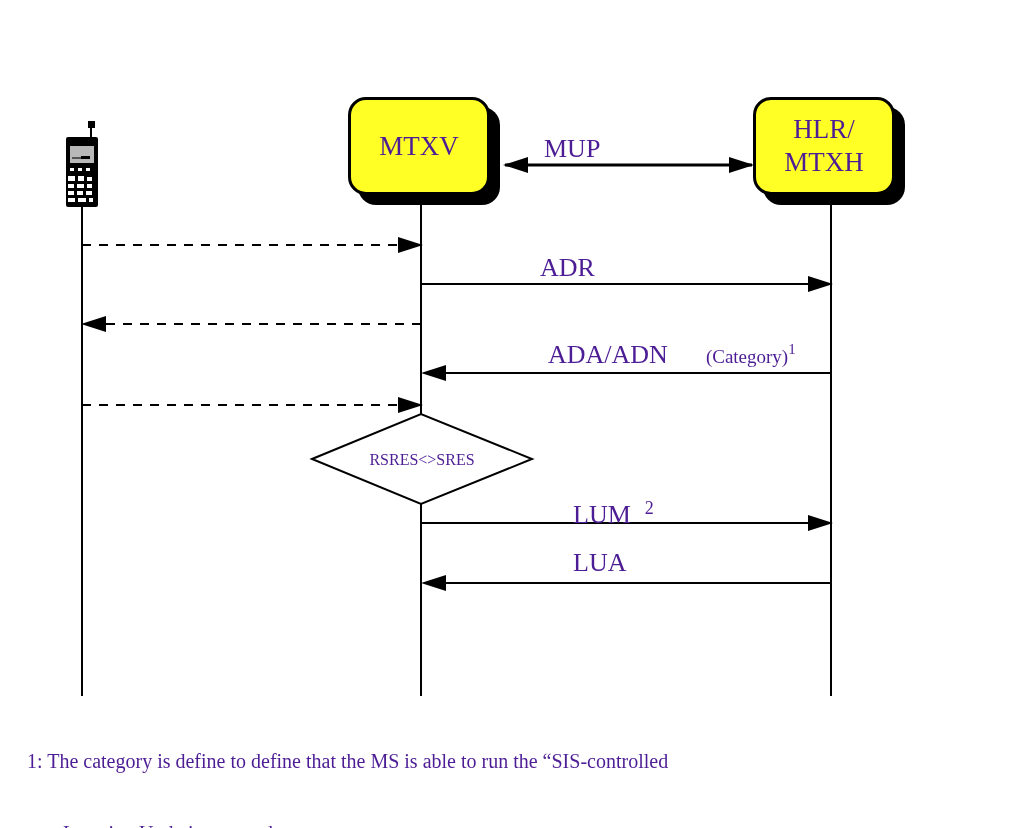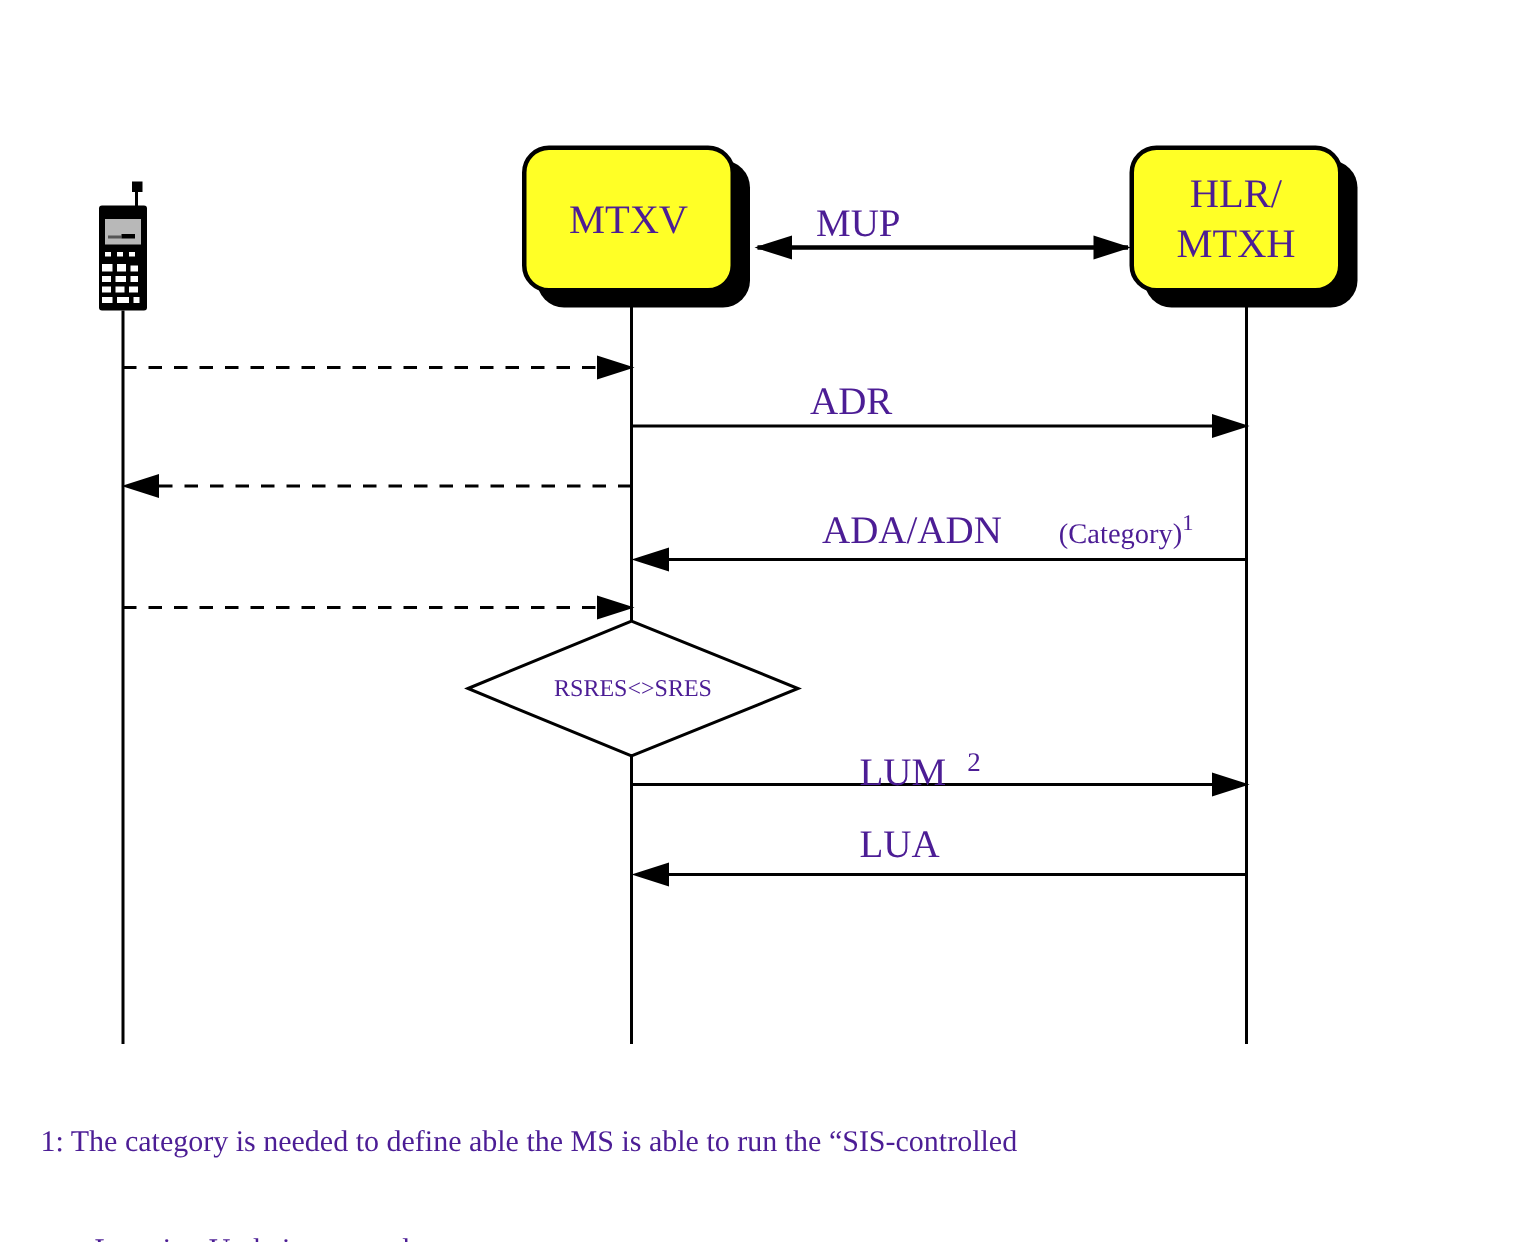--- a/index.html
+++ b/index.html
@@ -170,19 +170,19 @@
 
   <div id="label-decision">RSRES&lt;&gt;SRES</div>
 
   <div class="msg-label" id="label-lum">
     <span>LUM</span><sup class="msg-sup-big">2</sup>
   </div>
 
   <div class="msg-label" id="label-lua">LUA</div>
 
   <div id="footnotes">
-    <div class="fn-line">1: The category is needed to define able the MS is able to run the “SIS-controlled</div>
+    <div class="fn-line">1: The category is define to define that the MS is able to run the “SIS-controlled</div>
     <div class="fn-line fn-indent">Location Updating procedure</div>
     
     
   </div>
 
 </div>
 
 </body></html>

